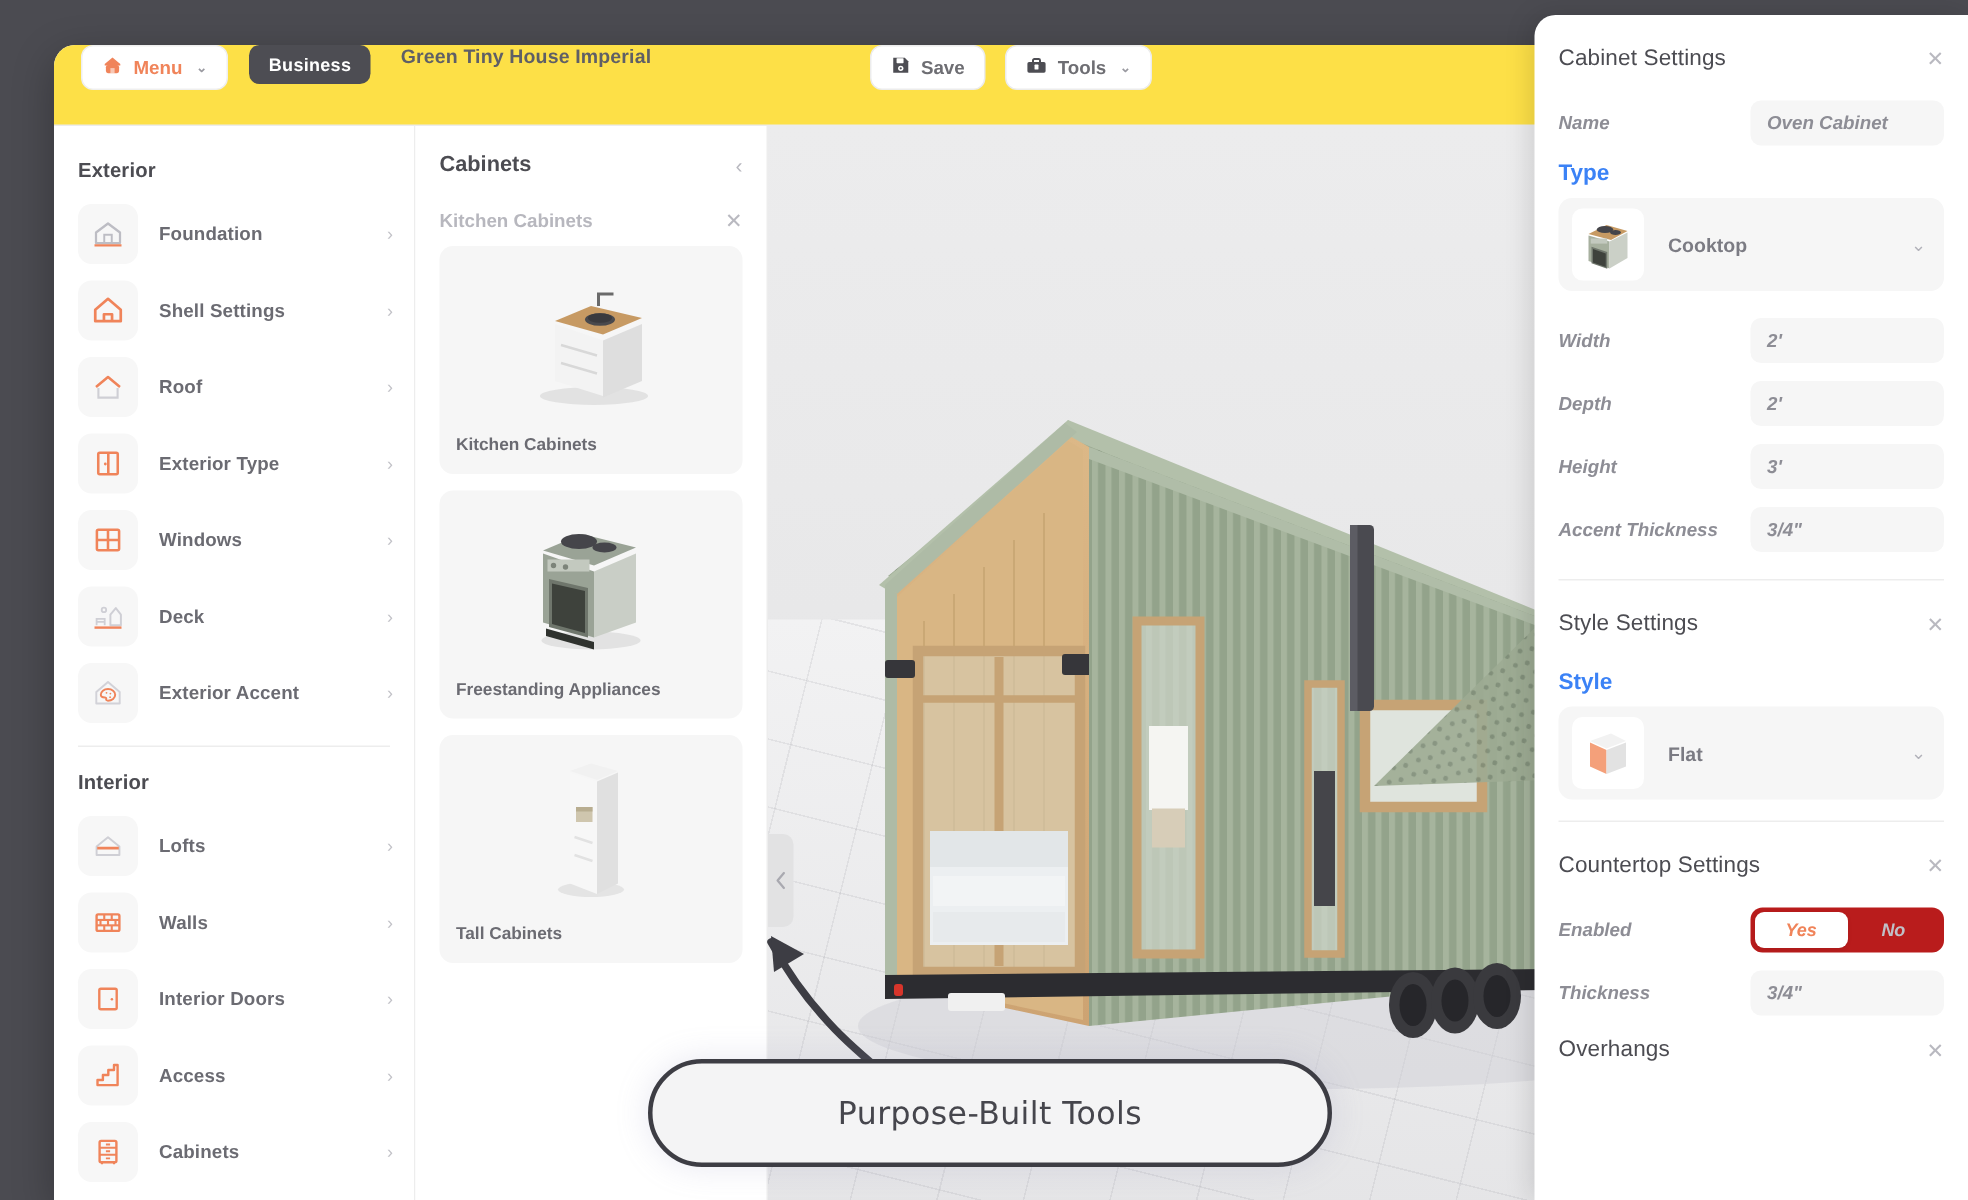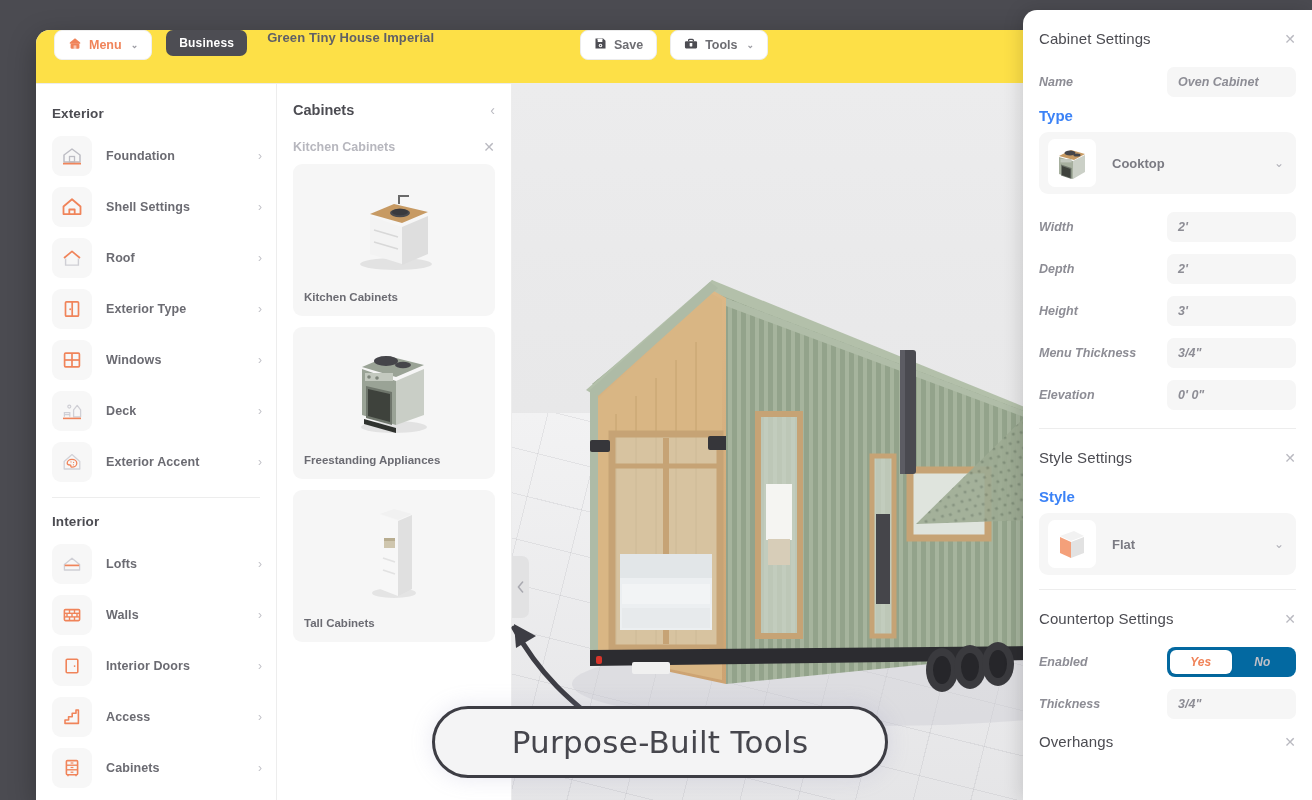--- a/index.html
+++ b/index.html
@@ -163,21 +163,21 @@
     left: 432px; top: 706px;
     width: 456px; height: 72px;
     background: #f4f4f5;
     border: 3px solid #3d3d44;
     border-radius: 36px;
     display: flex; align-items: center; justify-content: center;
     z-index: 40;
     box-shadow: 0 0 22px rgba(150,150,190,.22);
   }
   .callout-text {
-    font-size: 31px; color: #46464d; letter-spacing: .3px;
+    font-size: 21px; color: #46464d; letter-spacing: .3px;
     font-family: "DejaVu Sans", sans-serif;
   }
   .callout-arrow { position: absolute; left: 480px; top: 600px; z-index: 39; }
 
   
   .settings {
     position: absolute; right: 0; top: 10px;
     width: 289px; height: 790px;
     background: #fff;
     border-radius: 14px 0 0 0;
@@ -221,21 +221,21 @@
     width: 48px; height: 48px; flex: 0 0 48px;
     background: #fff; border-radius: 7px;
     display: flex; align-items: center; justify-content: center;
   }
   .picker-name {
     flex: 1; margin-left: 16px;
     font-size: 13px; font-weight: 600; color: #7b7b83;
   }
   .picker-chev { color: #b2b2ba; font-size: 12px; }
   .toggle {
-    flex: 1; height: 30px; background: #0369a1; border-radius: 8px;
+    flex: 1; height: 30px; background: #b91c1c; border-radius: 8px;
     display: flex; align-items: flex-end; padding: 3px;
   }
   .toggle-opt {
     flex: 1; height: 24px; border-radius: 6px;
     display: flex; align-items: center; justify-content: center;
     font-size: 12px; font-weight: 700; color: #c0c0c7; cursor: pointer;
   }
   .toggle-opt.on { background: #fff; color: #f0845a; box-shadow: 0 1px 3px rgba(0,0,0,.08); }
 </style>
 </head>
@@ -677,26 +677,22 @@
       </div>
       <div class="row">
         <span class="row-label">Depth</span>
         <span class="row-value">2'</span>
       </div>
       <div class="row">
         <span class="row-label">Height</span>
         <span class="row-value">3'</span>
       </div>
       <div class="row">
-        <span class="row-label">Menu Thickness</span>
+        <span class="row-label">Accent Thickness</span>
         <span class="row-value">3/4"</span>
-      </div>
-      <div class="row">
-        <span class="row-label">Elevation</span>
-        <span class="row-value">0' 0"</span>
       </div>
 
       <div class="set-divider" style="margin-top:14px"></div>
     </div>
 
     <div class="set-section">
       <div class="set-head">
         <span class="set-head-title">Style Settings</span>
         <span class="icon-btn">✕</span>
       </div>

